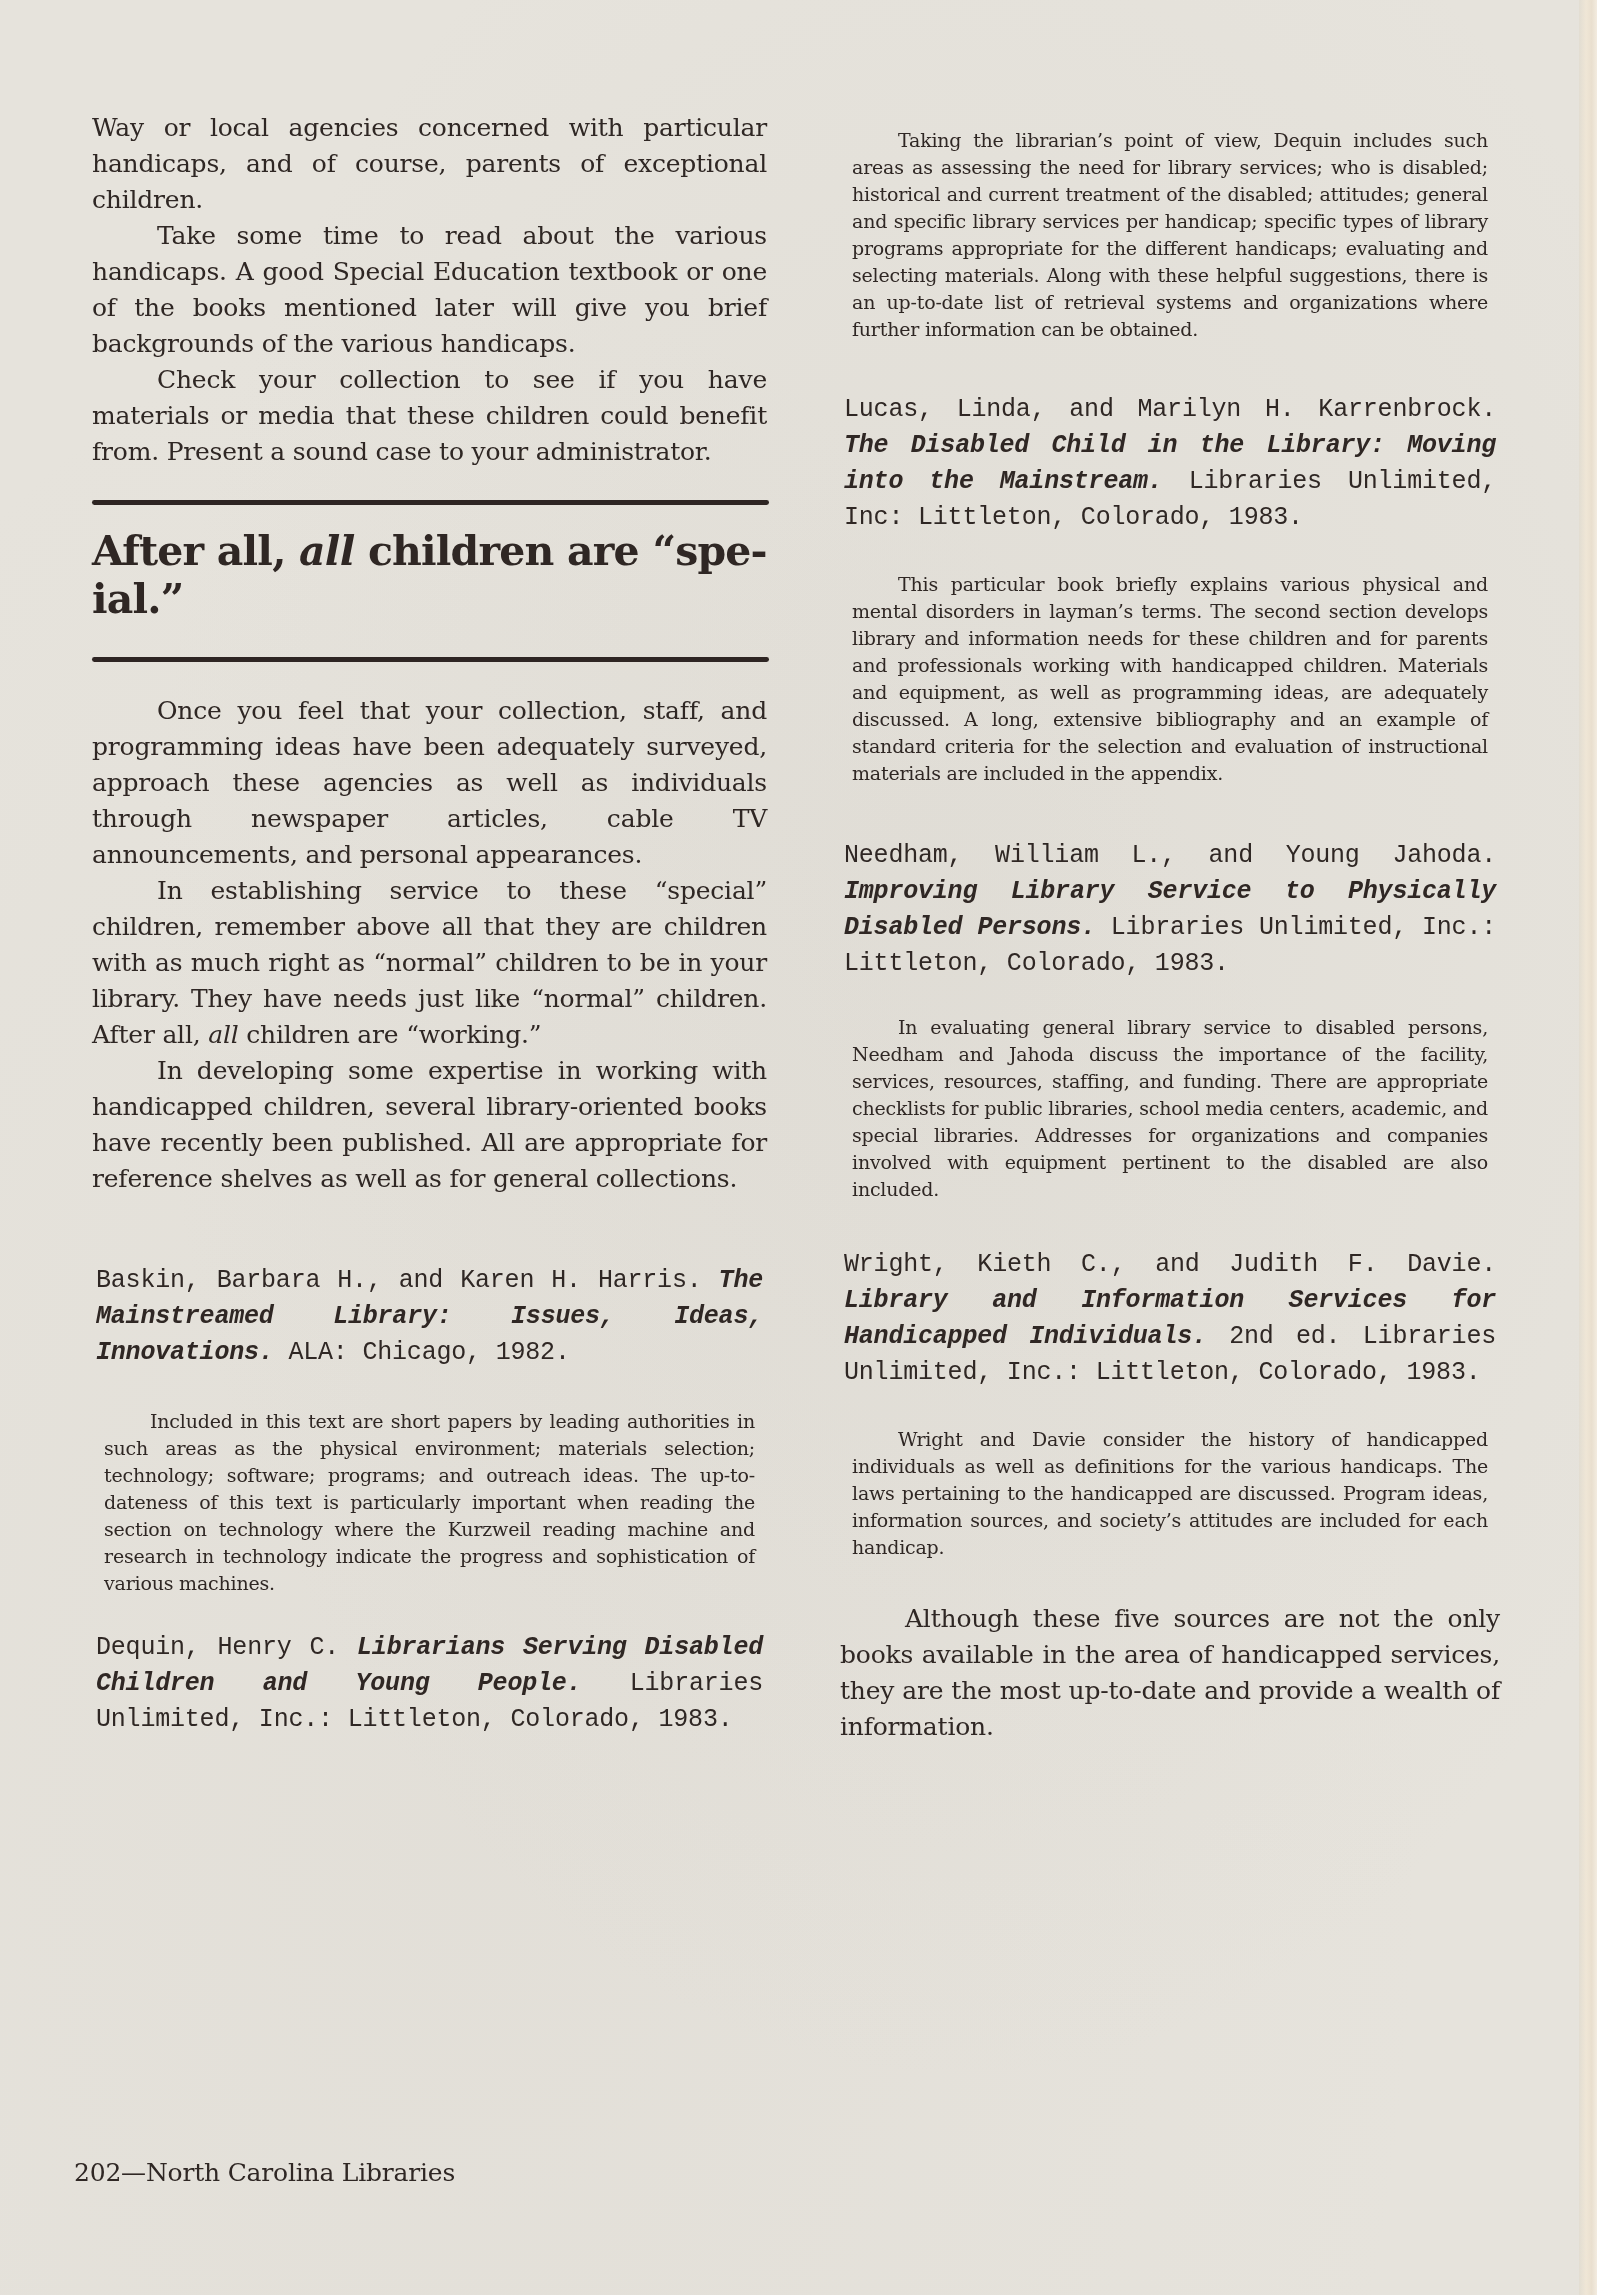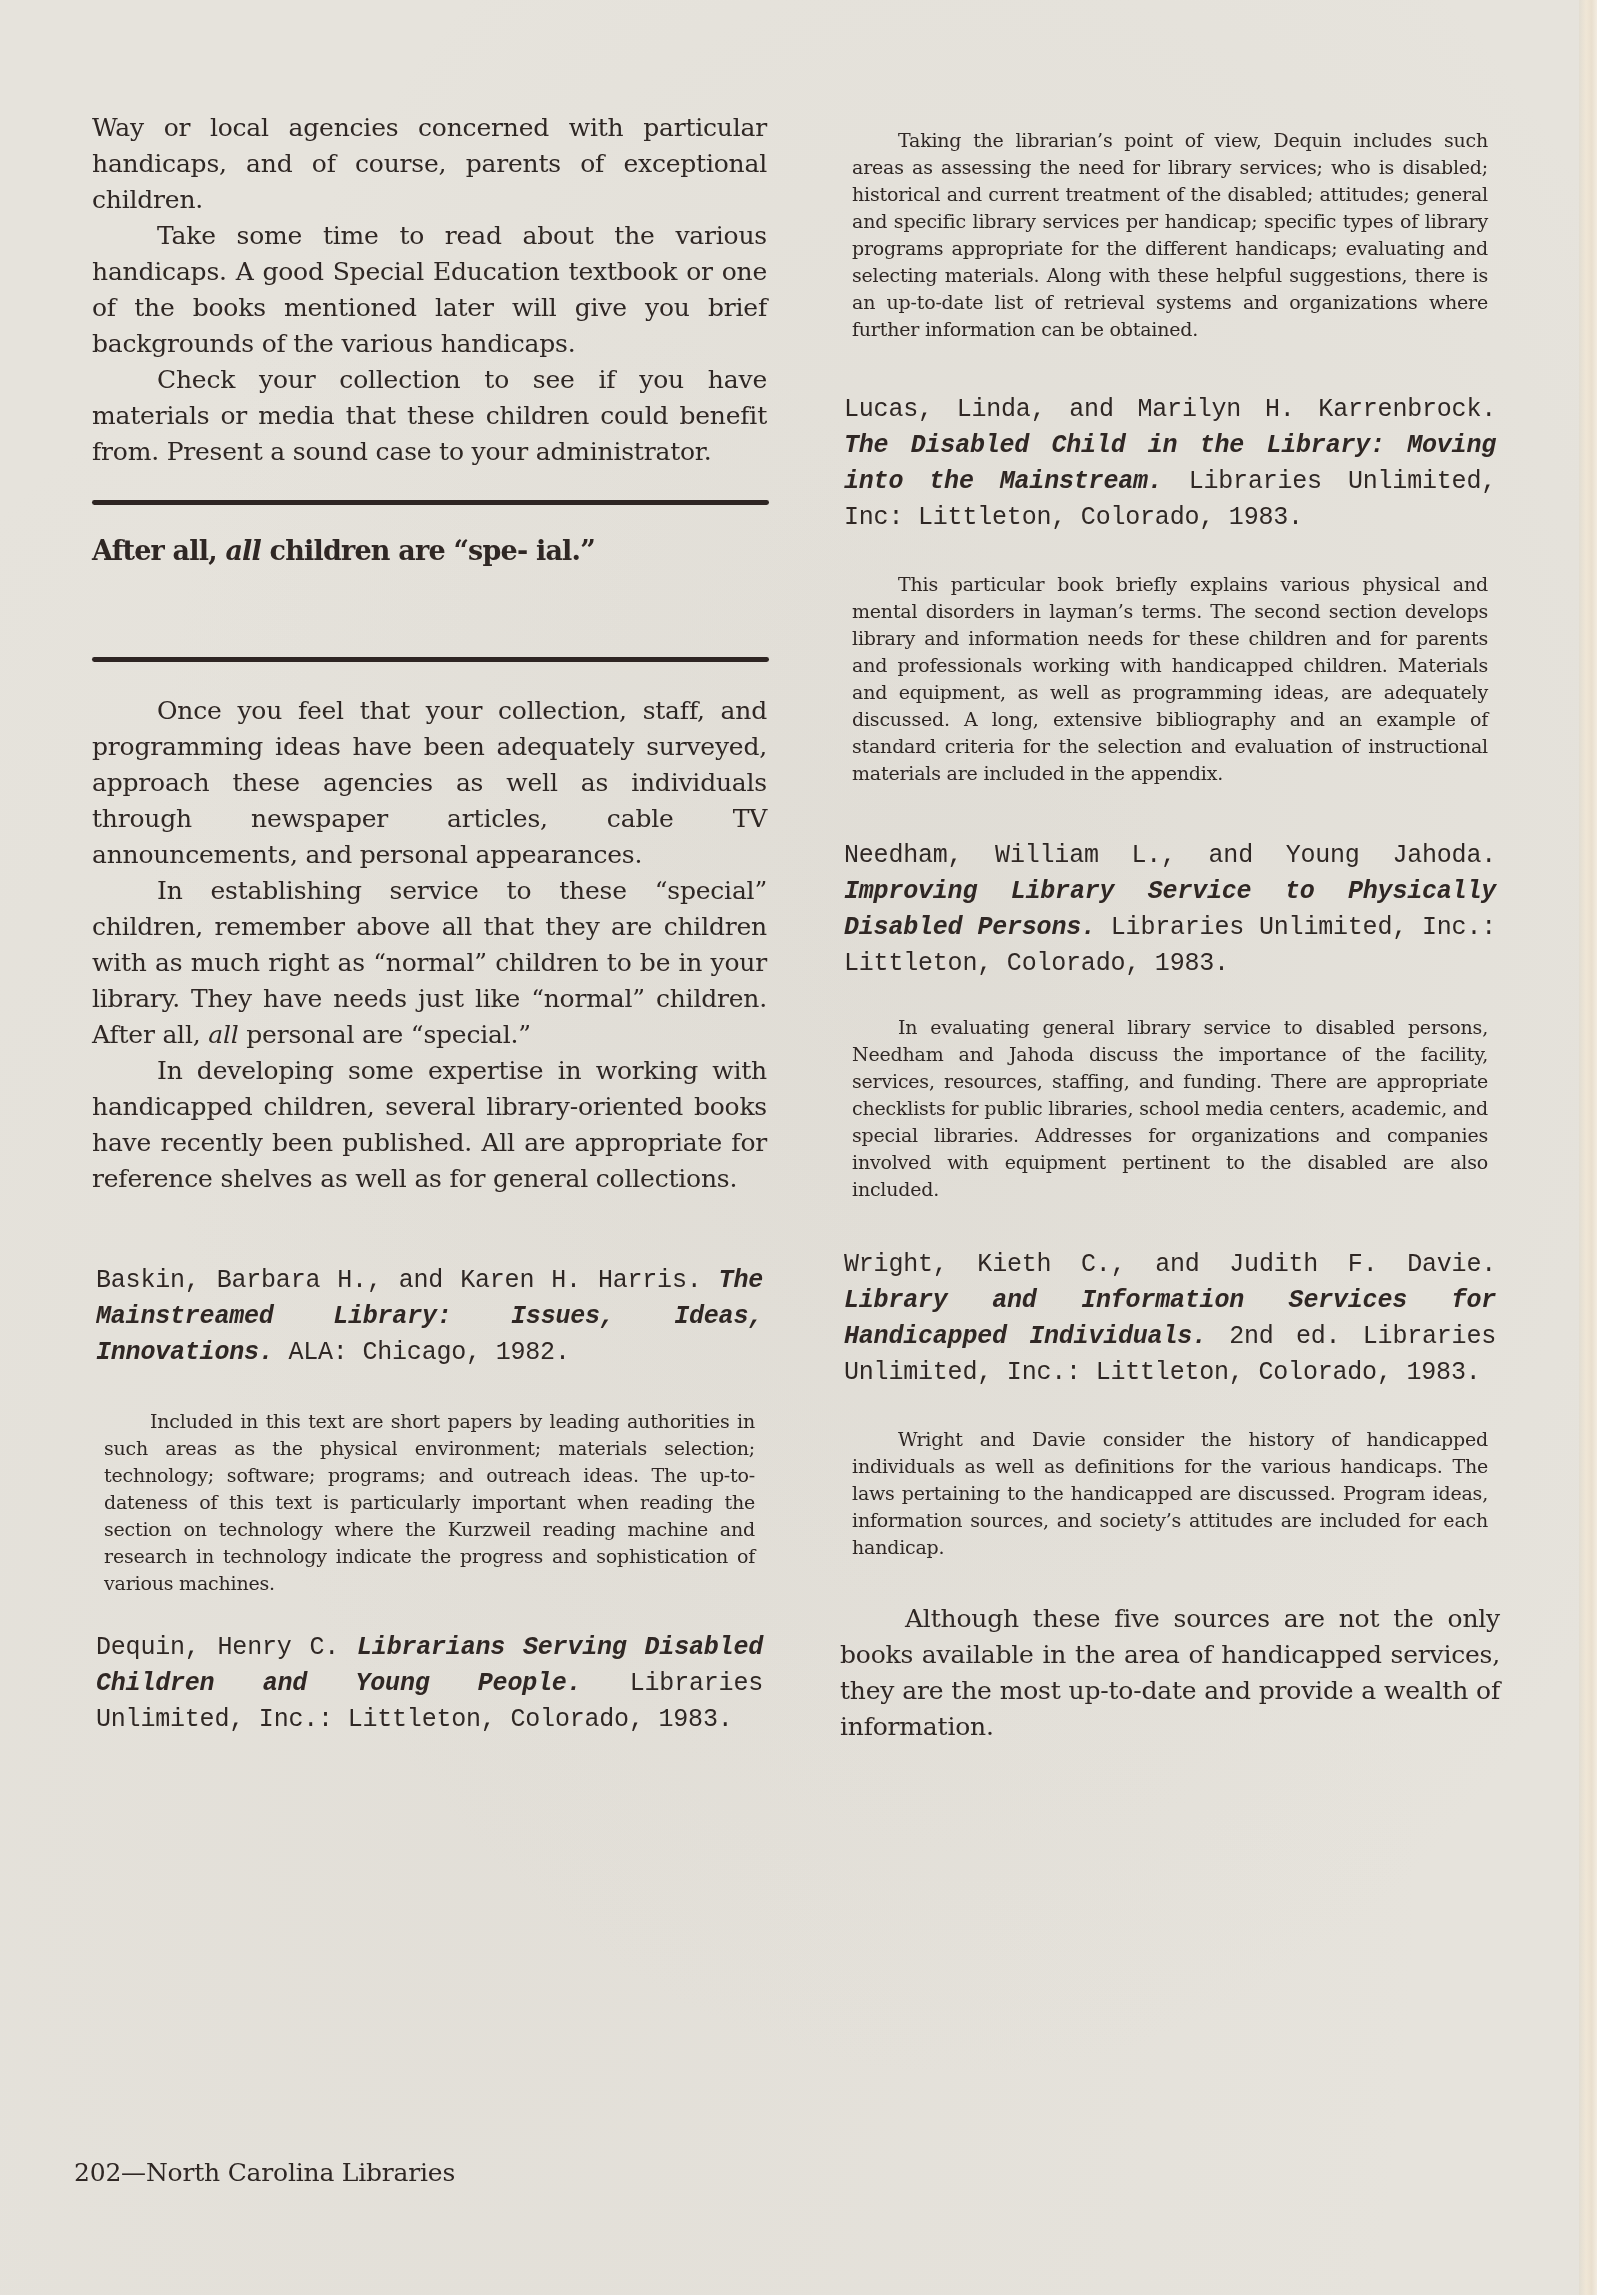--- a/index.html
+++ b/index.html
@@ -61,21 +61,21 @@
       text-indent: 46px;
       letter-spacing: -0.2px;
     }
     .rule {
       height: 4.8px;
       background: #2e2523;
       border-radius: 2.4px;
       width: 677px;
     }
     .heading {
-      font-size: 27px;
+      font-size: 41px;
       line-height: 48px;
       font-weight: bold;
       margin: 0;
       letter-spacing: -0.8px;
     }
     .heading em {
       font-style: italic;
     }
     .cite {
       font-size: 25px;
@@ -121,21 +121,21 @@
   </div>
 
   <div class="abs rule" style="top:500px;"></div>
 
   <h2 class="abs heading" style="top:527px;"><span>After all, </span><em>all</em><span> children are “spe- ial.”</span></h2>
 
   <div class="abs rule" style="top:657px;"></div>
 
   <div class="abs" style="top:693px;">
     <p class="body-text indent">Once you feel that your collection, staff, and programming ideas have been adequately surveyed, approach these agencies as well as individuals through newspaper articles, cable TV announcements, and personal appearances.</p>
-    <p class="body-text indent"><span>In establishing service to these “special” children, remember above all that they are children with as much right as “normal” children to be in your library. They have needs just like “normal” children. After all, </span><span class="em">all</span><span> personal are “special.”</span></p>
+    <p class="body-text indent"><span>In establishing service to these “special” children, remember above all that they are children with as much right as “normal” children to be in your library. They have needs just like “normal” children. After all, </span><span class="em">all</span><span> children are “working.”</span></p>
     <p class="body-text indent">In developing some expertise in working with handicapped children, several library-oriented books have recently been published. All are appropriate for reference shelves as well as for general collections.</p>
   </div>
 
   <div class="abs" style="top:1259px;">
     <p class="cite"><span>Baskin, Barbara H., and Karen H. Harris. </span><span class="title">The Mainstreamed Library: Issues, Ideas, Innovations.</span><span> ALA: Chicago, 1982.</span></p>
   </div>
   <div class="abs" style="top:1396px;">
     <p class="small-text">Included in this text are short papers by leading authorities in such areas as the physical environment; materials selection; technology; software; programs; and outreach ideas. The up-to-dateness of this text is particularly important when reading the section on technology where the Kurzweil reading machine and research in technology indicate the progress and sophistication of various machines.</p>
   </div>
 

